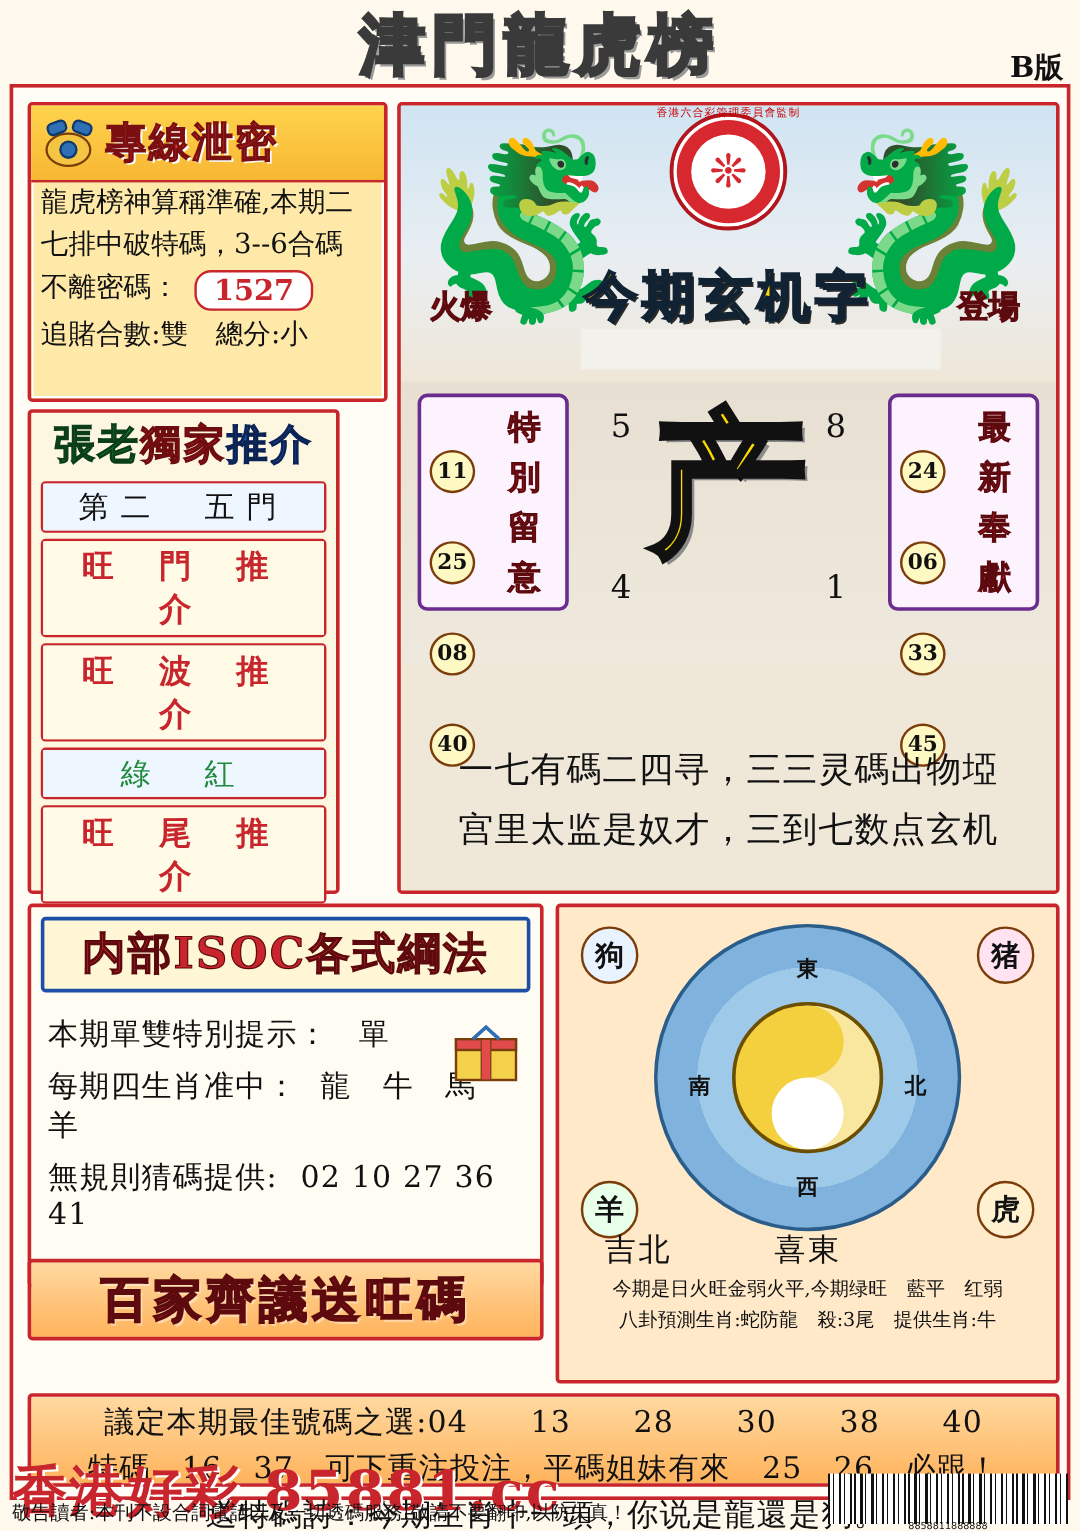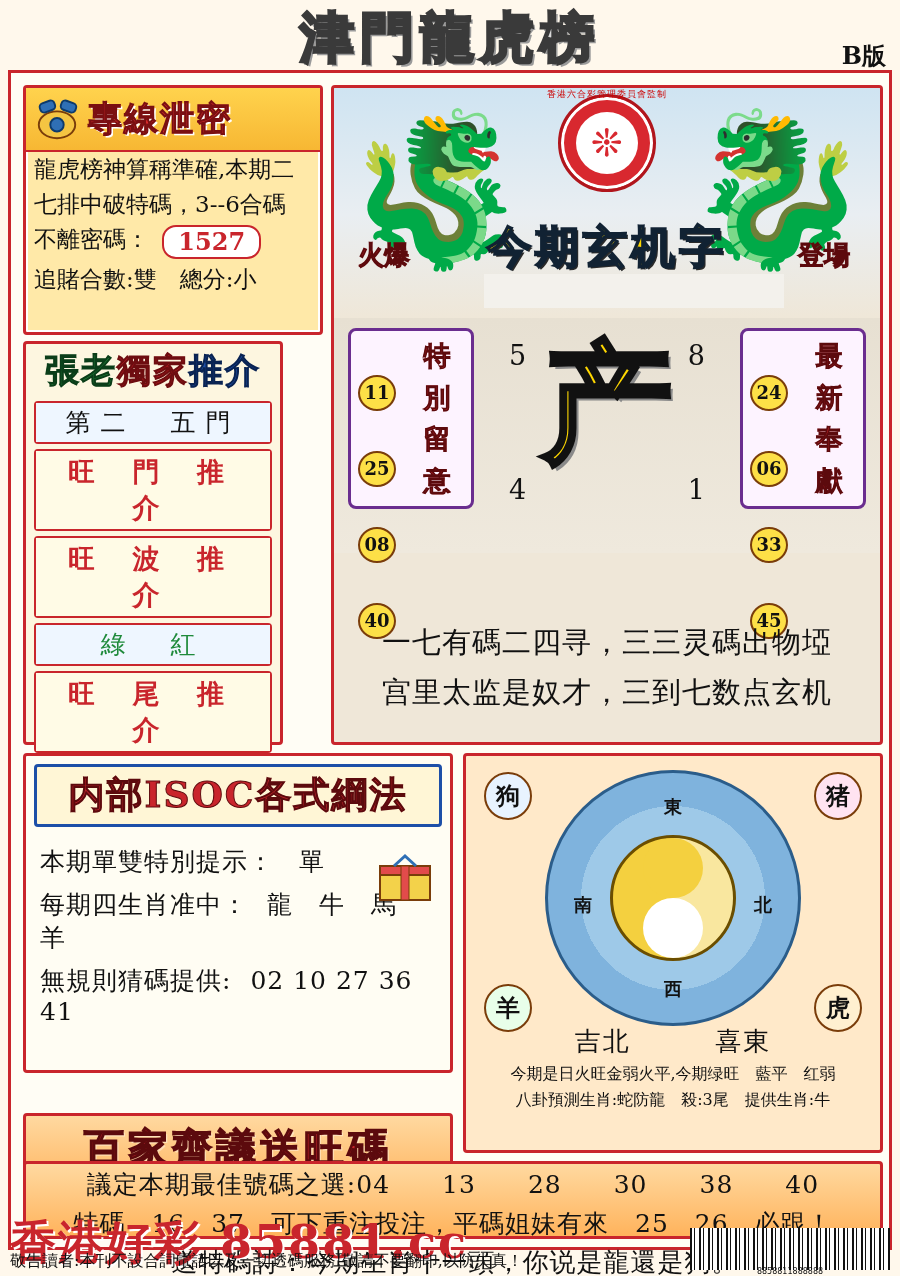--- a/index.html
+++ b/index.html
@@ -129,21 +129,21 @@
     position:relative;height:235px;background:linear-gradient(180deg,#e7e0d2,#efe9dd);
   }
   .sidebox{
     position:absolute;top:10px;width:120px;height:175px;border:3px solid #6a2d8f;
     border-radius:8px;background:#fdf3ff;display:flex;
   }
   .sidebox.left{left:14px;}
   .sidebox.right{right:14px;}
   .ball-col{width:52px;display:flex;flex-direction:column;justify-content:space-around;align-items:center;padding:4px 0;}
   .ball{
-    width:34px;height:34px;border-radius:50%;background:#fde047;border:2px solid #7a3d0a;
+    width:34px;height:34px;border-radius:50%;background:#fef9c3;border:2px solid #7a3d0a;
     font-size:18px;font-weight:bold;color:#111;text-align:center;line-height:32px;
     font-family:"DejaVu Serif","Liberation Serif",serif;
     margin-top:40px;
   }
   .side-label{
     flex:1;display:flex;flex-direction:column;justify-content:space-around;align-items:center;
     font-family:"DejaVu Serif","Liberation Serif",serif;font-size:27px;font-weight:bold;color:#c9252c;
     -webkit-text-stroke:.7px #5c0a0d;padding:4px 0;
   }
   .bigchar{
@@ -176,21 +176,21 @@
     font-size:36px;font-weight:bold;color:#c9252c;letter-spacing:2px;
     -webkit-text-stroke:1px #5c0a0d;padding:4px 0;
   }
   .isoc-line{
     font-family:"DejaVu Serif","Liberation Serif",serif;font-size:25px;
     color:#111;padding:10px 14px 0;letter-spacing:1px;
   }
   .gift-ico{position:absolute;right:14px;top:96px;width:62px;height:52px;}
   
   #baijia{
-    left:12px;top:1040px;width:430px;height:82px;
+    left:12px;top:976px;width:430px;height:68px;
     border:3px solid #c9252c;border-radius:4px;
     background:linear-gradient(180deg,#ffd9a0,#ffb35c);
   }
   .baijia-txt{
     text-align:center;font-family:"DejaVu Serif","Liberation Serif",serif;
     font-size:40px;font-weight:bold;color:#c9252c;letter-spacing:4px;
     -webkit-text-stroke:1.5px #5c0a0d;line-height:64px;text-shadow:2px 2px 0 #fff6;
   }
   
   #bagua{
@@ -223,22 +223,22 @@
   .yy-bot{bottom:0;background:#fff;}
   .dirmark{
     position:absolute;font-family:"DejaVu Serif","Liberation Serif",serif;
     font-size:18px;font-weight:bold;color:#111;
   }
   .d-n{left:50%;top:22px;transform:translateX(-50%);}
   .d-s{left:26px;top:48%;}
   .d-e{right:26px;top:48%;}
   .d-w{left:50%;bottom:22px;transform:translateX(-50%);}
   .luck-row{
-    position:absolute;left:0;top:268px;width:100%;text-align:center;
-    font-family:Liberation Serif, serif;font-size:26px;color:#111;letter-spacing:2px;
+    position:absolute;left:0;top:268px;width:100%;text-align:left;
+    font-family:Liberation Sans, sans-serif;font-size:26px;color:#111;letter-spacing:2px;
   }
   .luck-row span{margin:0 38px;}
   .bg-note{
     position:absolute;left:0;width:100%;text-align:center;
     font-family:"DejaVu Serif","Liberation Serif",serif;font-size:16px;color:#111;
   }
   .bn1{top:308px;}
   .bn2{top:334px;}
   
   #bottombox{

